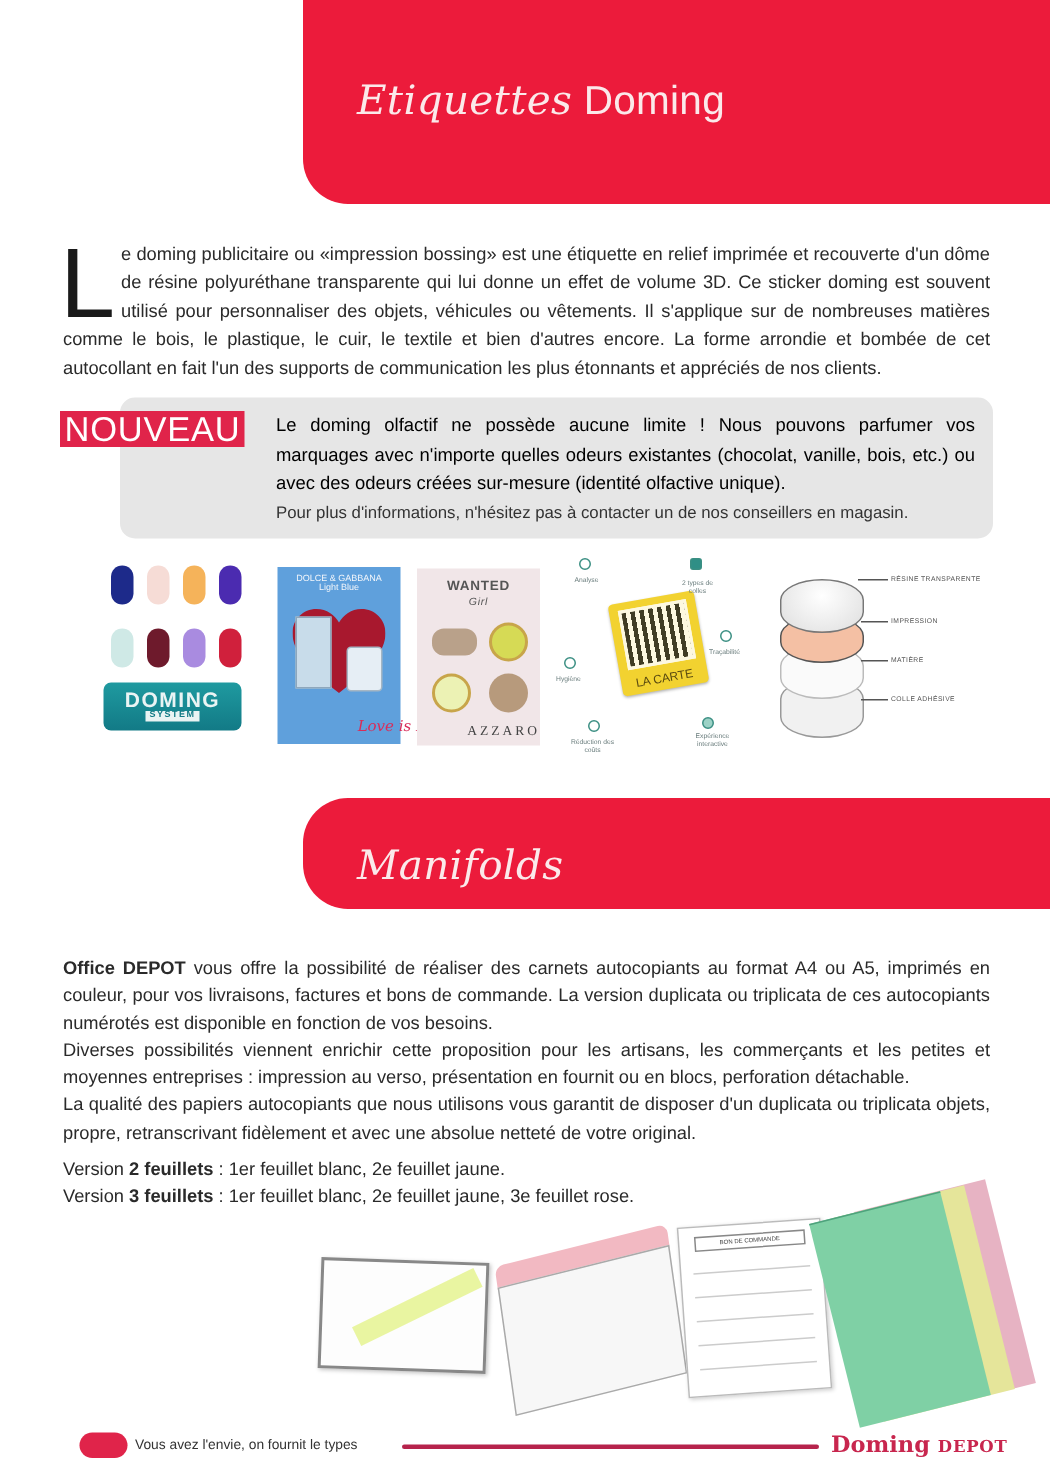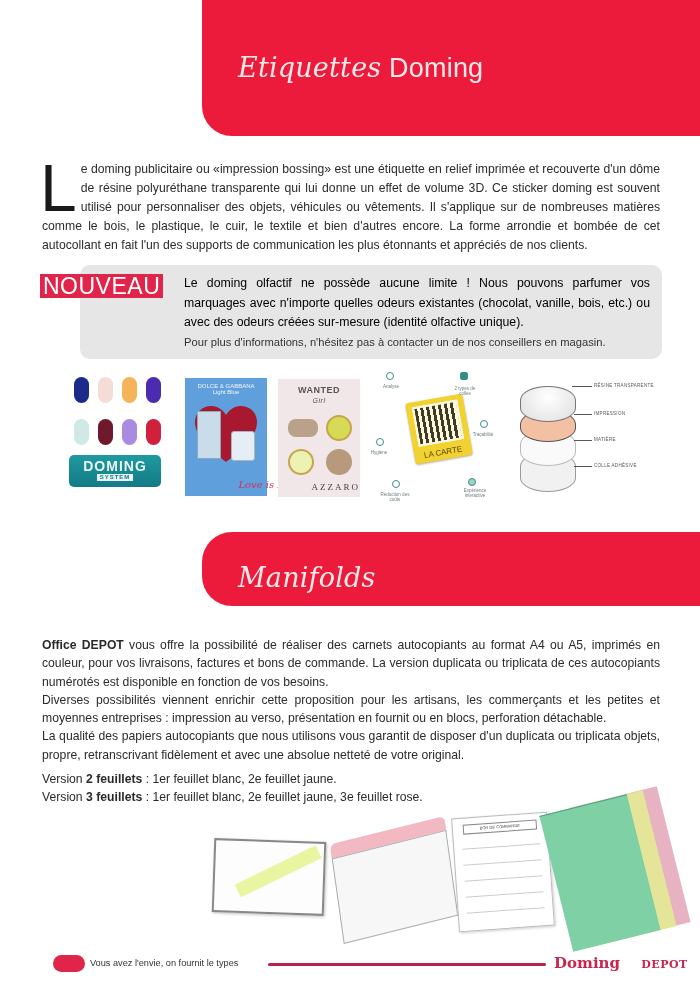--- a/index.html
+++ b/index.html
@@ -105,21 +105,21 @@
   .pad-white { position: absolute; left: 0; top: 14px; width: 100%; height: 86px; background: #f7f7f7; border: 1px solid #aaa; }
   .form3 { position: absolute; left: 250px; top: 25px; width: 96px; height: 114px; background: #fff; border: 1px solid #bbb; transform: rotate(-4deg); box-shadow: 1px 1px 3px rgba(0,0,0,.2); }
   .form3 .line { position: absolute; left: 8px; height: 1px; background: #ccc; }
   .sheets { position: absolute; left: 340px; top: 5px; width: 130px; height: 150px; }
   .sheet { position: absolute; width: 90px; height: 140px; transform: rotate(-14deg); }
 
   .footer-pill { position: absolute; left: 53px; top: 955px; width: 32px; height: 17px; background: #e0244a; border-radius: 9px; }
   .footer-text { position: absolute; left: 90px; top: 958px; font-size: 9.2px; color: #333; }
   .footer-line { position: absolute; left: 268px; top: 963px; width: 278px; height: 3px; background: #b6234c; border-radius: 2px; }
   .footer-logo { position: absolute; left: 554px; top: 954px; font-family: "DejaVu Serif", serif; font-weight: bold; color: #c8264e; font-size: 15px; white-space: nowrap; }
-  .footer-logo .small { font-size: 11px; letter-spacing: .5px; margin-left: 16px; }
+  .footer-logo .small { font-size: 11px; letter-spacing: .5px; }
 </style>
 </head>
 <body>
 
 <div class="banner banner-top">
   <div class="banner-title">
     <span class="script">Etiquettes</span>
     <span class="plain">Doming</span>
   </div>
 </div>

